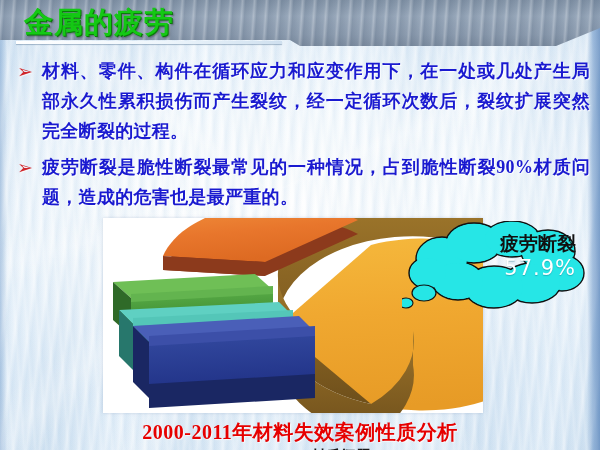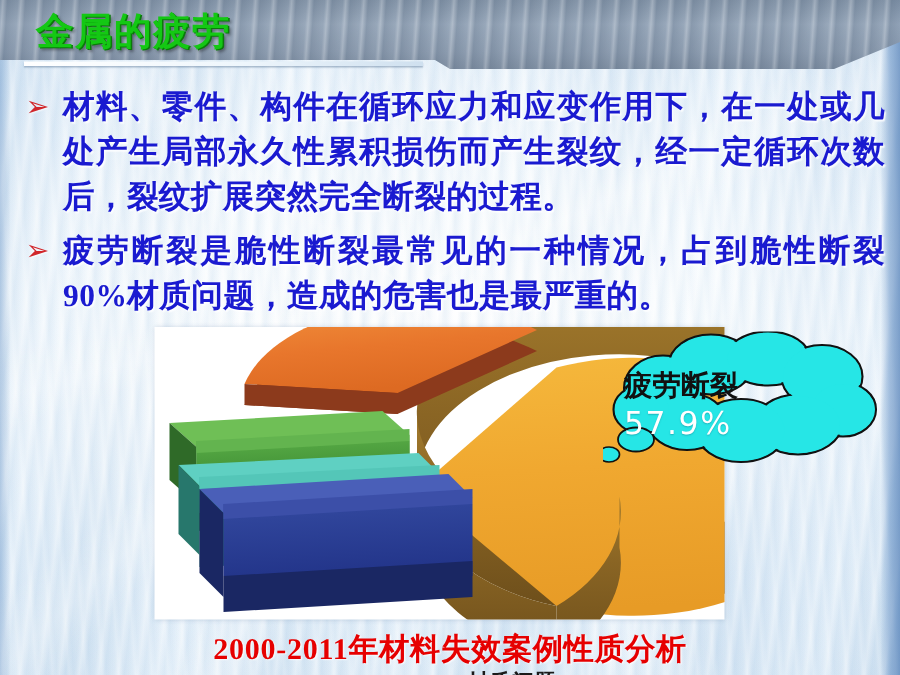--- a/index.html
+++ b/index.html
@@ -62,42 +62,42 @@
   .header-streaks{
     position:absolute;left:0;top:0;width:600px;height:46px;
     background:repeating-linear-gradient(94deg,
       rgba(255,255,255,0) 0px, rgba(255,255,255,.22) 2px,
       rgba(60,80,105,.16) 5px, rgba(255,255,255,0) 12px);
     clip-path:polygon(0 0, 600px 0, 600px 28px, 556px 46px, 300px 46px, 290px 40px, 0 40px);
     pointer-events:none;
   }
   .title{
     position:absolute;left:24px;top:5px;
-    font-size:25px;line-height:34px;font-weight:700;
+    font-size:29px;line-height:34px;font-weight:700;
     color:#14c814;
     text-shadow:1px 1px 0 #0a7a0a, 2px 2px 2px rgba(0,0,0,.35);
     letter-spacing:1px;
     white-space:nowrap;
   }
   .title-underline{
     position:absolute;left:16px;top:41px;width:266px;height:3px;
     background:linear-gradient(90deg,#ffffff 0%, #eef6fc 55%, #cfe0ef 100%);
     box-shadow:0 1px 1px rgba(80,110,145,.45);
   }
   
   .bullets{position:absolute;left:14px;top:56px;width:576px;}
   .bullet{position:relative;padding-left:28px;margin-bottom:6px;}
   .bullet .arrow{
     position:absolute;left:3px;top:6px;width:20px;height:20px;
     color:#d0262b;font-size:19px;line-height:19px;font-family:"DejaVu Sans",sans-serif;
     text-shadow:1px 1px 1px rgba(255,255,255,.7);
   }
   .bullet p{
     margin:0;
-    font-size:21px;line-height:30px;
+    font-size:18px;line-height:30px;
     color:#1a1ad0;font-weight:700;
     font-family:"Liberation Serif","DejaVu Serif",serif;
     text-shadow:1px 1px 1px rgba(255,255,255,.85);
     text-align:justify;
     letter-spacing:.3px;
   }
   
   .chart-panel{
     position:absolute;left:103px;top:218px;width:380px;height:195px;
     background:#ffffff;
@@ -107,21 +107,21 @@
   .chart-svg{position:absolute;left:0;top:0;}
   .slice-label{
     position:absolute;color:#1a1a1a;font-weight:700;
     font-family:"Liberation Serif","DejaVu Serif",serif;
     pointer-events:none;white-space:nowrap;
   }
   .lbl-cailiao{left:183px;top:229px;font-size:15px;line-height:18px;text-align:center;width:110px;}
   
   .cloud{position:absolute;left:402px;top:221px;width:186px;height:88px;}
   .cloud-text{
-    position:absolute;left:416px;top:245px;width:160px;text-align:left;
+    position:absolute;left:416px;top:231px;width:160px;text-align:right;
     font-size:19px;line-height:25px;font-weight:700;color:#111111;
     font-family:"Liberation Serif","DejaVu Serif",serif;pointer-events:none;
   }
   .cloud-text .pct{
     display:block;color:#ffffff;font-size:21px;letter-spacing:1px;
     font-family:"DejaVu Sans",sans-serif;font-weight:400;
     text-shadow:0 1px 1px rgba(0,90,110,.35);
   }
   
   .caption{

